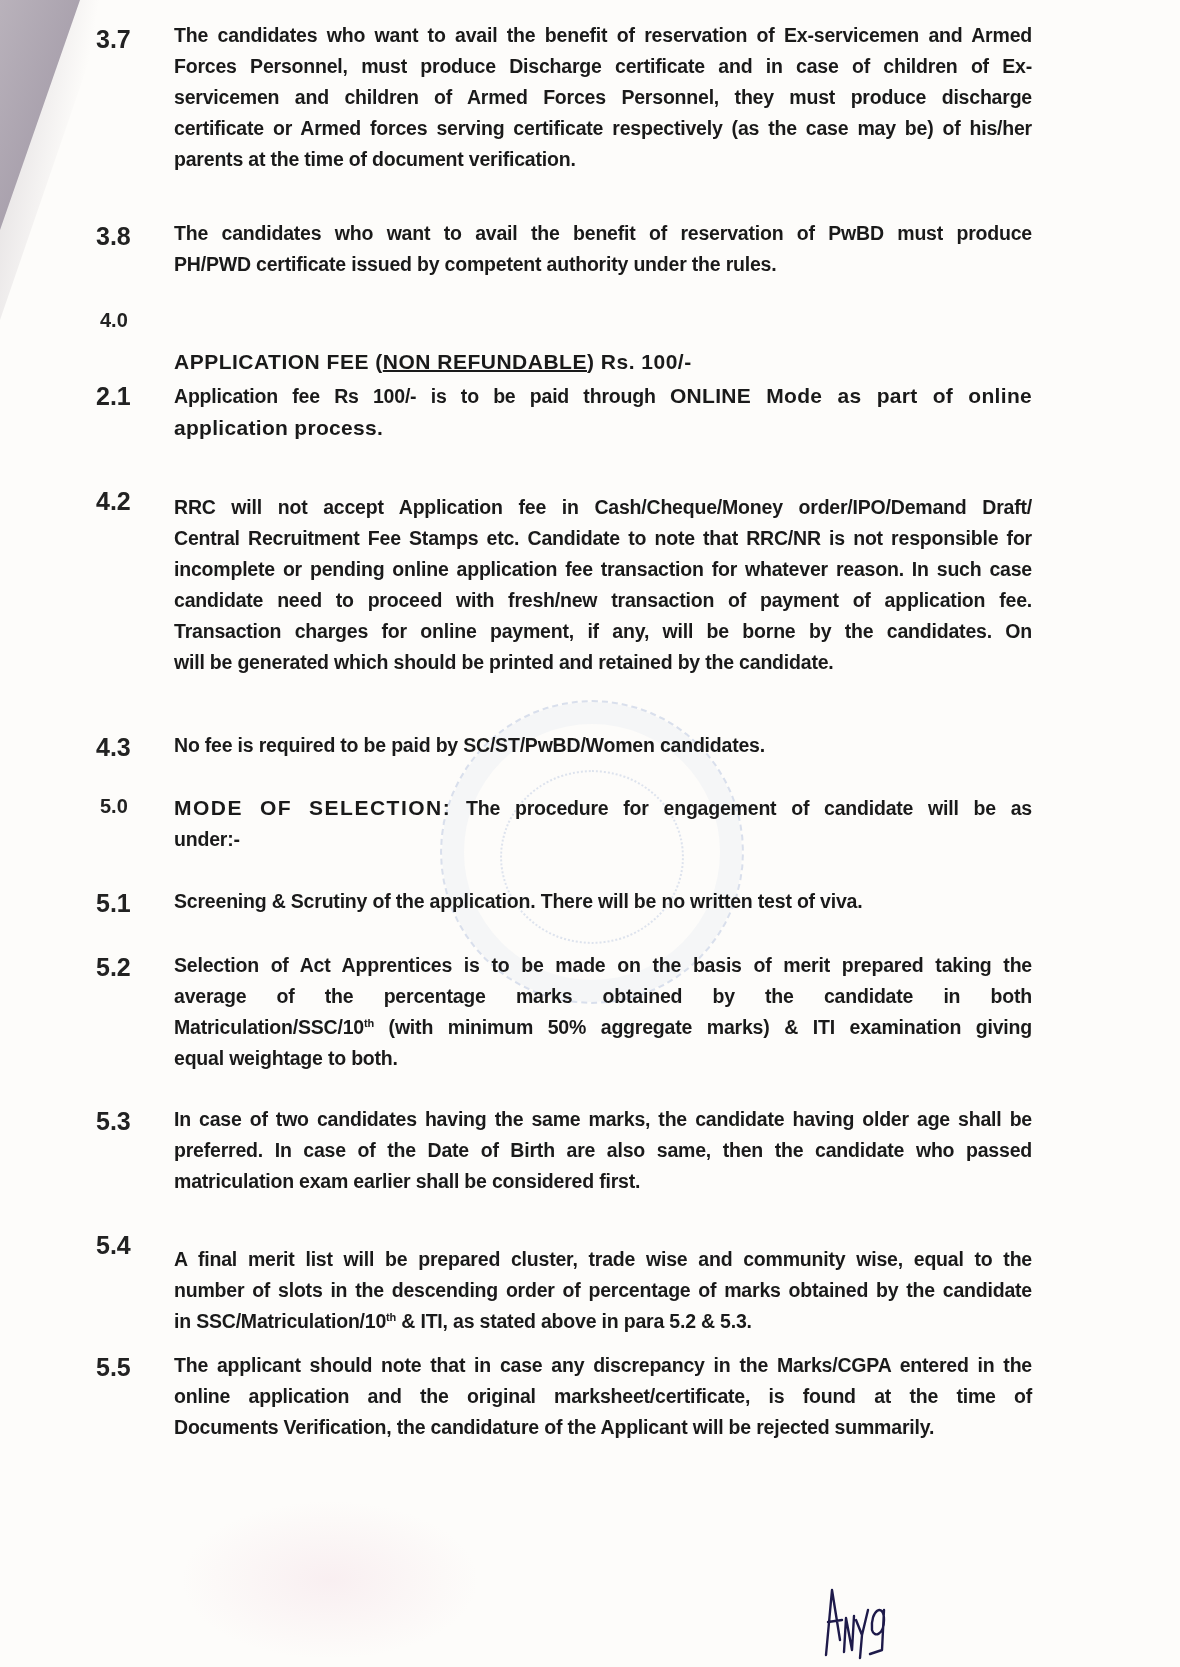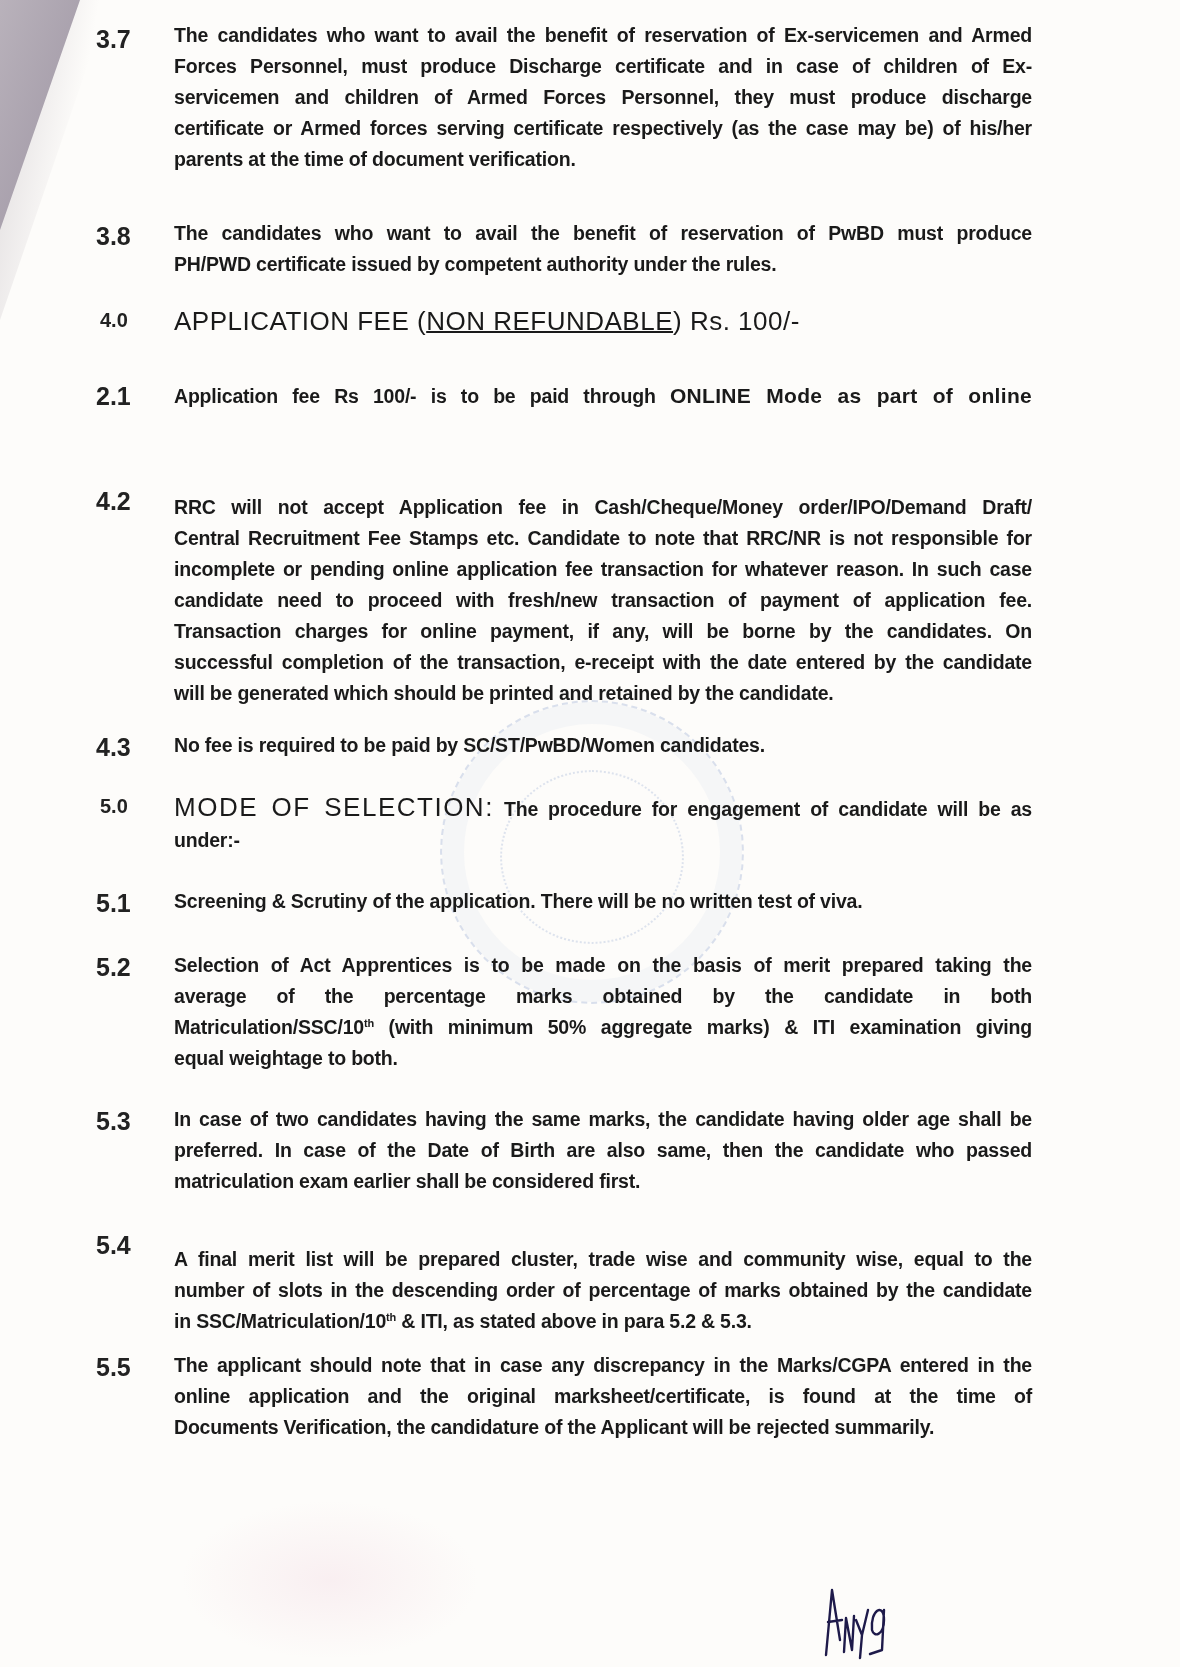--- a/index.html
+++ b/index.html
@@ -41,21 +41,21 @@
   .text {
     position: absolute; left: 174px; width: 858px;
     font-size: 19.5px; line-height: 31px; text-align: justify;
     font-weight: bold; letter-spacing: -0.2px;
     font-family: "Liberation Sans", sans-serif;
     transform-origin: left top;
   }
   .text .line { display: block; text-align-last: justify; white-space: nowrap; }
   .text .line.last { text-align-last: left; }
   .heading {
-    font-size: 26px; font-weight: normal; letter-spacing: 0.5px;
+    font-size: 21px; font-weight: bold; letter-spacing: 0.5px; margin-top: 40px;
   }
   .underline { text-decoration: underline; text-decoration-thickness: 2px; }
   .strong-bold { font-weight: 900; font-size: 21px; letter-spacing: 0.3px; }
   sup { font-size: 11px; line-height: 0; }
   .signature {
     position: absolute; left: 818px; top: 1580px; width: 90px; height: 80px;
   }
   .pink-smudge {
     position: absolute; left: 180px; top: 1500px; width: 300px; height: 160px;
     background: radial-gradient(ellipse at center, rgba(230,180,200,0.18) 0%, rgba(253,252,250,0) 70%);
@@ -93,32 +93,32 @@
   <span class="num big" style="top:3px;">4.0</span>
   <div class="text heading" style="top:0;">
     <span>APPLICATION FEE (</span><span class="underline">NON REFUNDABLE</span><span>) Rs. 100/-</span>
   </div>
 </div>
 
 <div class="para" style="top:380px;">
   <span class="num" style="top:2px;">2.1</span>
   <div class="text" style="top:0;">
     <span class="line" style="display: block;"><span>Application fee Rs 100/- is to be paid through </span><span class="strong-bold">ONLINE Mode as part of online</span></span>
+    <span class="line last strong-bold" style="display: block;">application process.</span>
   </div>
 </div>
 
 <div class="para" style="top:484px;">
   <span class="num" style="top:3px;">4.2</span>
   <div class="text" style="top:8px;">
     <span class="line" style="display: block;">RRC will not accept Application fee in Cash/Cheque/Money order/IPO/Demand Draft/</span>
     <span class="line" style="display: block;">Central Recruitment Fee Stamps etc. Candidate to note that RRC/NR is not responsible for</span>
     <span class="line" style="display: block;">incomplete or pending online application fee transaction for whatever reason. In such case</span>
     <span class="line" style="display: block;">candidate need to proceed with fresh/new transaction of payment of application fee.</span>
     <span class="line" style="display: block;">Transaction charges for online payment, if any, will be borne by the candidates. On</span>
-    <span class="line" style="display: block;">successful completion of the transaction, e-receipt with the date entered by the candidate</span>
     <span class="line last" style="display: block;">will be generated which should be printed and retained by the candidate.</span>
   </div>
 </div>
 
 <div class="para" style="top:730px;">
   <span class="num" style="top:3px;">4.3</span>
   <div class="text" style="top:0;">
     <span class="line last" style="display: block;">No fee is required to be paid by SC/ST/PwBD/Women candidates.</span>
   </div>
 </div>

